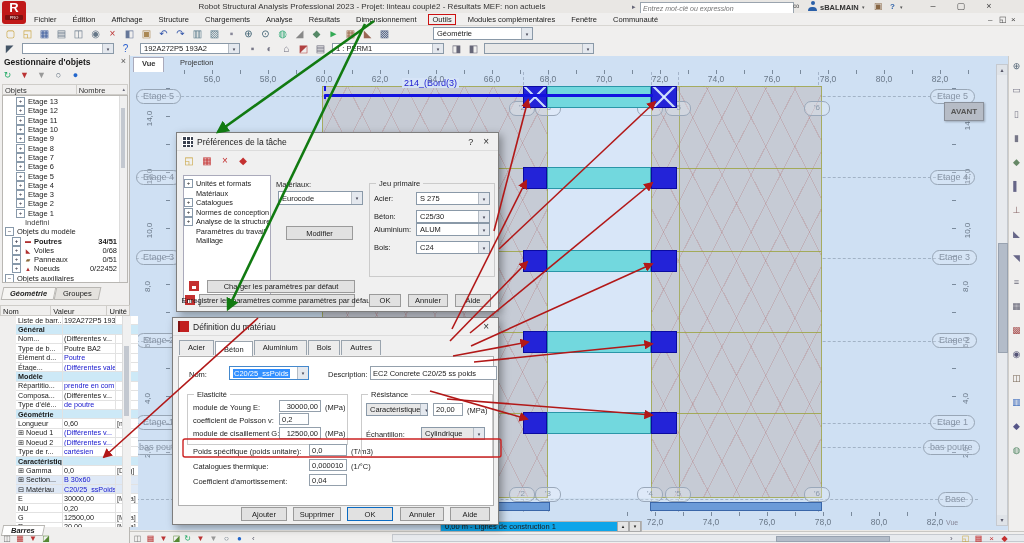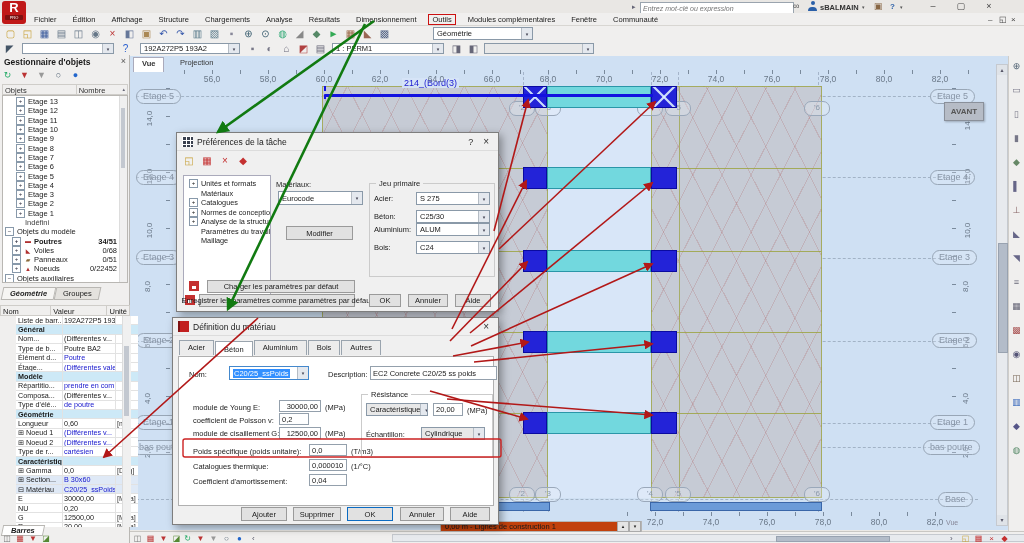--- a/index.html
+++ b/index.html
@@ -97,47 +97,48 @@
   .dclose{margin-left:auto;font-size:10px;color:#333;padding:0 4px}
   .dhelp{font-size:9px;color:#333;padding:0 6px;margin-left:auto}
   .dhelp + .dclose{margin-left:0}
   .fld{background:#fff;border:1px solid #94a0ac;font-size:7.5px;display:flex;align-items:center;padding:0 2px;white-space:nowrap;overflow:hidden;box-sizing:border-box}
   .btn{background:#e1e1e1;border:1px solid #9a9a9a;font-size:7.5px;display:flex;align-items:center;justify-content:center;box-sizing:border-box;white-space:nowrap}
   .btn.def{border:1px solid #0b6bc2}
   .gbox{position:absolute;border:1px solid #cbcbcb}
   .glabel{position:absolute;top:-5px;left:6px;background:#f0f0f0;padding:0 3px;font-size:7.5px;color:#222}
   .glabel.onwhite{background:#fff}
   .dtree{position:absolute;background:#fff;border:1px solid #aab;overflow:hidden;padding-top:3px}
-  .dtrow{display:flex;align-items:center;height:9.5px;font-size:7.3px;padding-left:5px;white-space:nowrap}
+  .dtrow{display:flex;align-items:center;height:9.5px;font-size:7.3px;white-space:nowrap}
   .pm2{width:7px;height:7px;border:1px solid #8899aa;background:#fff;font-size:6px;line-height:6px;text-align:center;margin-right:3px;flex:none;visibility:hidden}
   .pm2.show{visibility:visible}
   .dtab{padding:2px 8px;border:1px solid #9aa4ae;border-bottom:none;background:#ececec;font-size:7.5px;margin-right:1px}
   .dtab.active{background:#fff;position:relative;top:1px;padding-top:3px}
   .white{background:#fff;border:1px solid #b0b0b0}
   .hl{background:#3390ff;color:#fff;padding:0 1px}
   .lbl{position:absolute;font-size:7.5px;white-space:nowrap;color:#222}
   .unit{position:absolute;font-size:7.5px;color:#222}
   .minifloppy{width:10px;height:10px;background:#c43030;background-image:linear-gradient(#fff 0 0);background-size:4px 3px;background-position:3px 5px;background-repeat:no-repeat;flex:none}
   
-  .readout{position:absolute;left:440px;top:521px;width:202px;height:11px;background:#c2410c;border:1px solid #b5b5b5;box-sizing:border-box;display:flex;align-items:center;font-size:7.5px;padding-left:4px;z-index:15}
+  .readout{position:absolute;left:440px;top:521px;width:202px;height:11px;background:#0ea5e9;border:1px solid #b5b5b5;box-sizing:border-box;display:flex;align-items:center;font-size:7.5px;padding-left:4px;z-index:15}
   .readout .sp{margin-left:auto;display:flex}
   .readout .sp span{width:10px;height:9px;border:1px solid #aaa;background:#e4e4e4;font-size:5px;text-align:center;line-height:8px}
   .bottomstrip{position:absolute;left:130px;top:531px;width:894px;height:12px;background:#f0efee;border-top:1px solid #c9c7c3;display:flex;align-items:center;z-index:10;box-sizing:border-box}
   .hscroll{position:absolute;left:262px;top:2px;width:688px;height:8px;background:#e7eaee;border:1px solid #c5c9cf;box-sizing:border-box}
   .hthumb{position:absolute;left:383px;top:1px;width:112px;height:4px;background:#b3bcc9;border:1px solid #98a2b0}
   .person{position:relative;width:9px;height:10px;display:inline-block}
   .person:before{content:"";position:absolute;top:0;left:2.5px;width:4px;height:4px;border-radius:50%;background:#2a5fa8}
   .person:after{content:"";position:absolute;bottom:0;left:0;width:9px;height:4.5px;border-radius:4px 4px 0 0;background:#2a5fa8}
 </style>
 </head>
 <body>
 
 <div id="app">
 
   <div class="titlebar">
+    <div class="apptitle">Robot Structural Analysis Professional 2023 - Projet: linteau couplé2 - Résultats MEF: non actuels</div>
     <input class="searchbox" placeholder="Entrez mot-clé ou expression" style="">
     <span class="abs" style="left:632px;top:3px;font-size:7px;color:#667">▸</span>
     <span class="abs" style="left:793px;top:1px;font-size:9px;color:#555">∞</span>
     <span class="abs person" style="left:808px;top:1px"></span>
     <span class="abs" style="left:820px;top:3px;font-size:7.5px;font-weight:bold;color:#333">sBALMAIN</span>
     <span class="abs" style="left:862px;top:4px;font-size:5px;color:#555">▾</span>
     <span class="abs" style="left:874px;top:1px;font-size:9px;color:#886644">▣</span>
     <span class="abs" style="left:890px;top:2px;font-size:8px;color:#2a5fa8;font-weight:bold">?</span>
     <span class="abs" style="left:900px;top:4px;font-size:5px;color:#555">▾</span>
     <span class="wbtn" style="left:922px">–</span>
@@ -878,20 +879,23 @@
       </div>
     <div class="white abs" style="left:5px;top:38px;width:314px;height:148px"></div>
     <span class="lbl" style="left:16px;top:52px">Nom:</span>
     <div class="combo abs" style="left:56px;top:48px;width:80px;height:14px;border-color:#4488cc">
       <span class="hl">C20/25_ssPoids</span>
       <span class="dd">▾</span>
     </div>
     <span class="lbl" style="left:155px;top:52px">Description:</span>
     <div class="fld abs" style="left:197px;top:48px;width:127px;height:14px">EC2 Concrete C20/25 ss poids</div>
 
+    <div class="gbox" style="left:14px;top:76px;width:159px;height:49px">
+      <span class="glabel onwhite">Elasticité</span>
+    </div>
     <span class="lbl" style="left:20px;top:85px">module de Young E:</span>
     <div class="fld abs" style="left:106px;top:82px;width:42px;height:12px;justify-content:flex-end">30000,00</div>
     <span class="unit" style="left:152px;top:85px">(MPa)</span>
     <span class="lbl" style="left:20px;top:98px">coefficient de Poisson v:</span>
     <div class="fld abs" style="left:106px;top:95px;width:30px;height:12px">0,2</div>
     <span class="lbl" style="left:20px;top:111px">module de cisaillement G:</span>
     <div class="fld abs" style="left:106px;top:109px;width:42px;height:12px;justify-content:flex-end">12500,00</div>
     <span class="unit" style="left:152px;top:111px">(MPa)</span>
 
     <span class="lbl" style="left:20px;top:129px">Poids spécifique (poids unitaire):</span>

